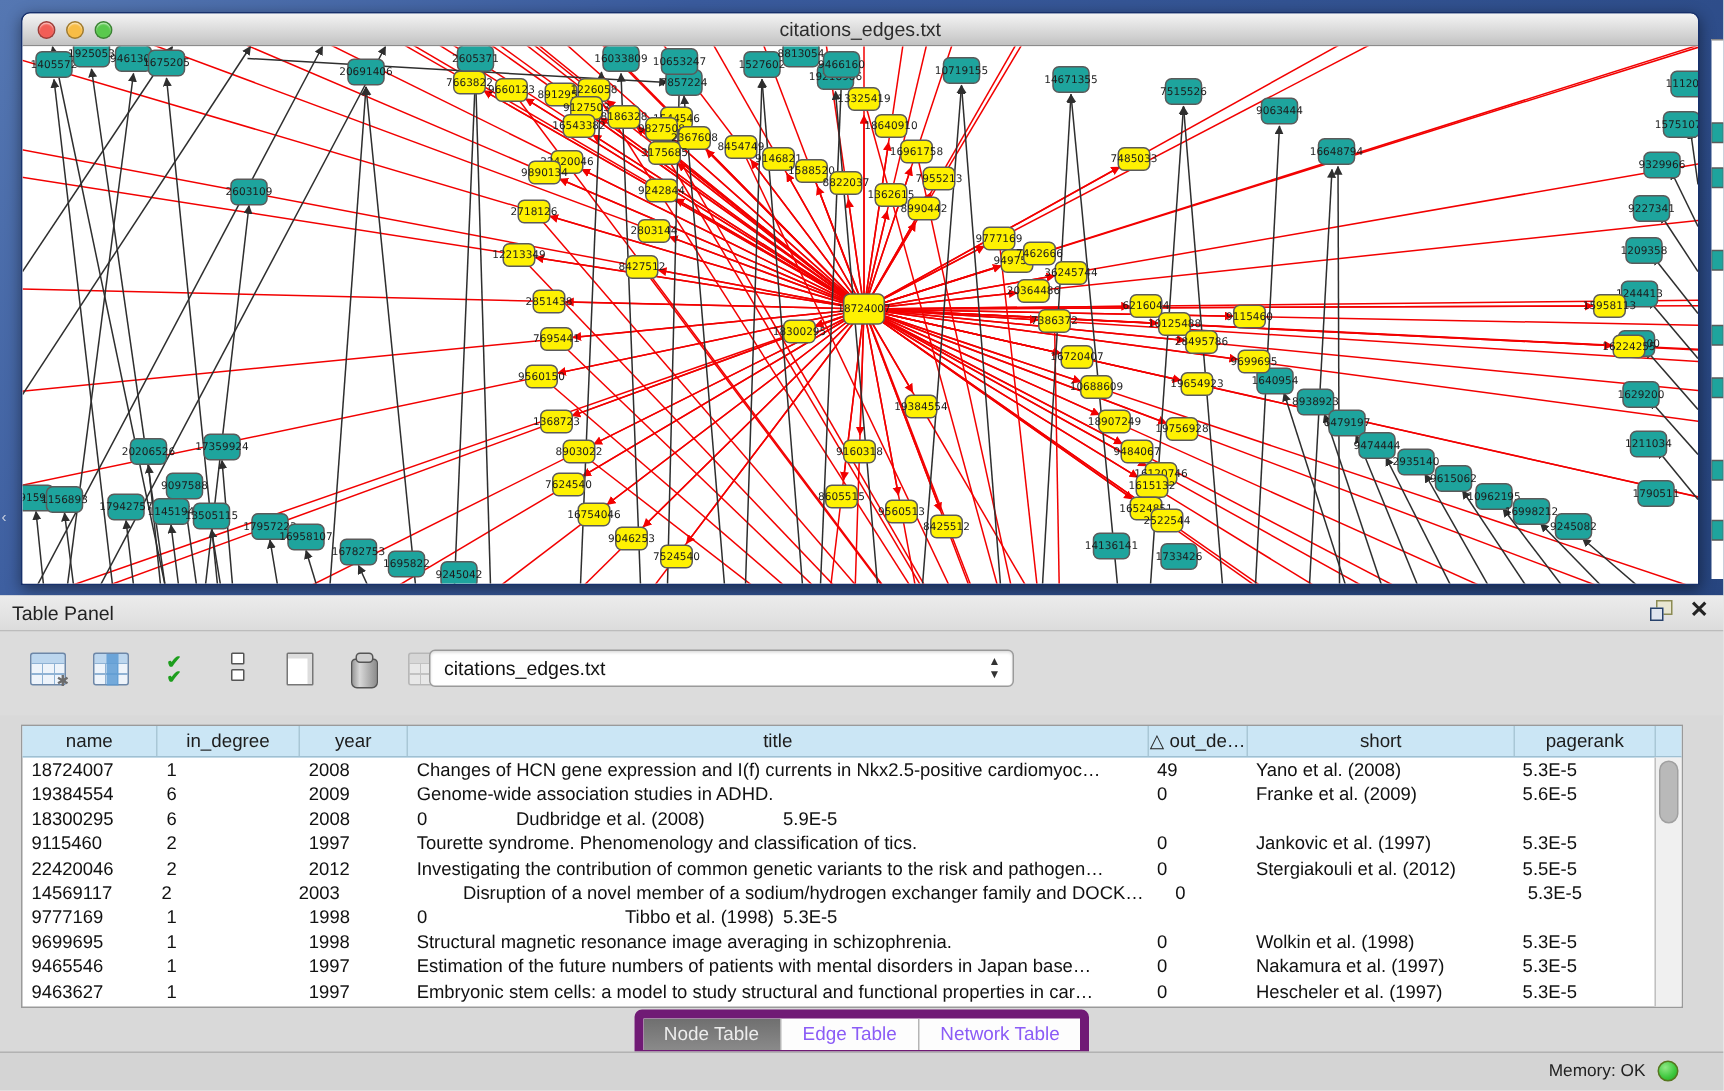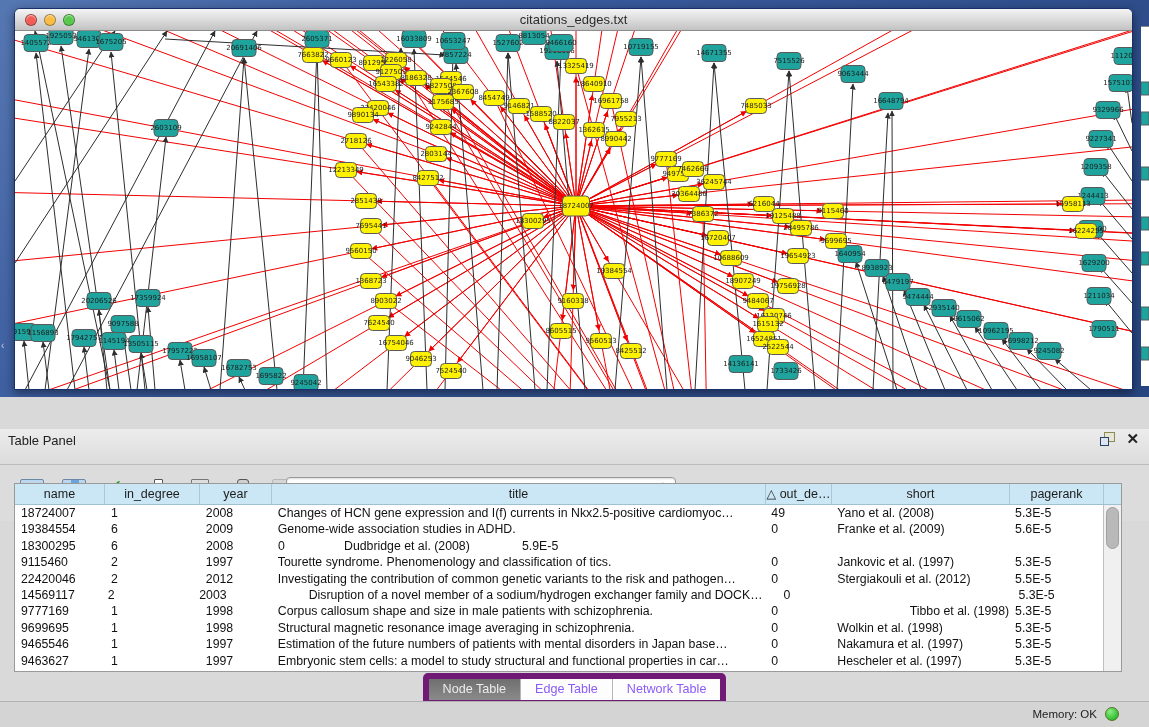--- a/index.html
+++ b/index.html
@@ -23,22 +23,22 @@
   .light.red{ background:#f25e57; } .light.yellow{ background:#f8bd45; } .light.green{ background:#59c94d; }
   #net-canvas { position:absolute; left:0; top:22px; width:1117px; height:359px; background:#ffffff; }
 
   
   #win-sliver { position:absolute; left:1141px; top:26px; width:8px; height:360px; background:#ffffff;
     border-top:1px solid #888; }
   #collapse-arrow { position:absolute; left:1px; top:340px; color:#c6cede; font-size:10px; }
 
   
   #table-panel { position:absolute; left:0; top:397px; width:1149px; height:330px; background:#d9d9d9; }
-  .panel-header { position:relative; height:36px; background:linear-gradient(#ececec,#dcdcdc);
-    border-bottom:1px solid #bcbcbc;margin-top:32px; }
+  .panel-header { position:relative; height:24px; background:linear-gradient(#ececec,#dcdcdc);
+    border-bottom:1px solid #bcbcbc; }
   .panel-header .ph-title { position:absolute; left:8px; top:4px; font-size:13px; color:#222; }
   .ph-icons { position:absolute; right:10px; top:3px; display:flex; gap:12px; align-items:center; }
   .float-icon { width:14px; height:13px; position:relative; }
   .float-icon::before { content:""; position:absolute; left:4px; top:0; width:9px; height:8px;
     border:1px solid #8b8b55; background:#e8e6d2; }
   .float-icon::after { content:""; position:absolute; left:0; top:5px; width:7px; height:7px;
     border:1px solid #27416b; background:#dfe5ef; }
   .close-x { font-size:15px; font-weight:bold; color:#222; line-height:13px; }
 
   .toolbar { position:relative; height:56px; background:#dcdcdc; }
@@ -704,21 +704,20 @@
           <div class="t-cell" style="width: 72px;">2003</div>
           <div class="t-cell" style="width: 494px; margin-left: 40px;">Disruption of a novel member of a sodium/hydrogen exchanger family and DOCK…</div>
           <div class="t-cell" style="width: 66px;">0</div>
           <div class="t-cell" style="width: 178px; margin-top: 38px;">de Silva et al. (2003)</div>
           <div class="t-cell" style="width: 94px;">5.3E-5</div>
         </div>
         <div class="t-row">
           <div class="t-cell" style="width: 90px;">9777169</div>
           <div class="t-cell" style="width: 95px;">1</div>
           <div class="t-cell" style="width: 72px;">1998</div>
-          <div class="t-cell" style="width: 494px;">Corpus callosum shape and size in male patients with schizophrenia.</div>
           <div class="t-cell" style="width: 66px;">0</div>
           <div class="t-cell" style="width: 178px; text-align: right;">Tibbo et al. (1998)</div>
           <div class="t-cell" style="width: 94px;">5.3E-5</div>
         </div>
         <div class="t-row">
           <div class="t-cell" style="width: 90px;">9699695</div>
           <div class="t-cell" style="width: 95px;">1</div>
           <div class="t-cell" style="width: 72px;">1998</div>
           <div class="t-cell" style="width: 494px;">Structural magnetic resonance image averaging in schizophrenia.</div>
           <div class="t-cell" style="width: 66px;">0</div>

